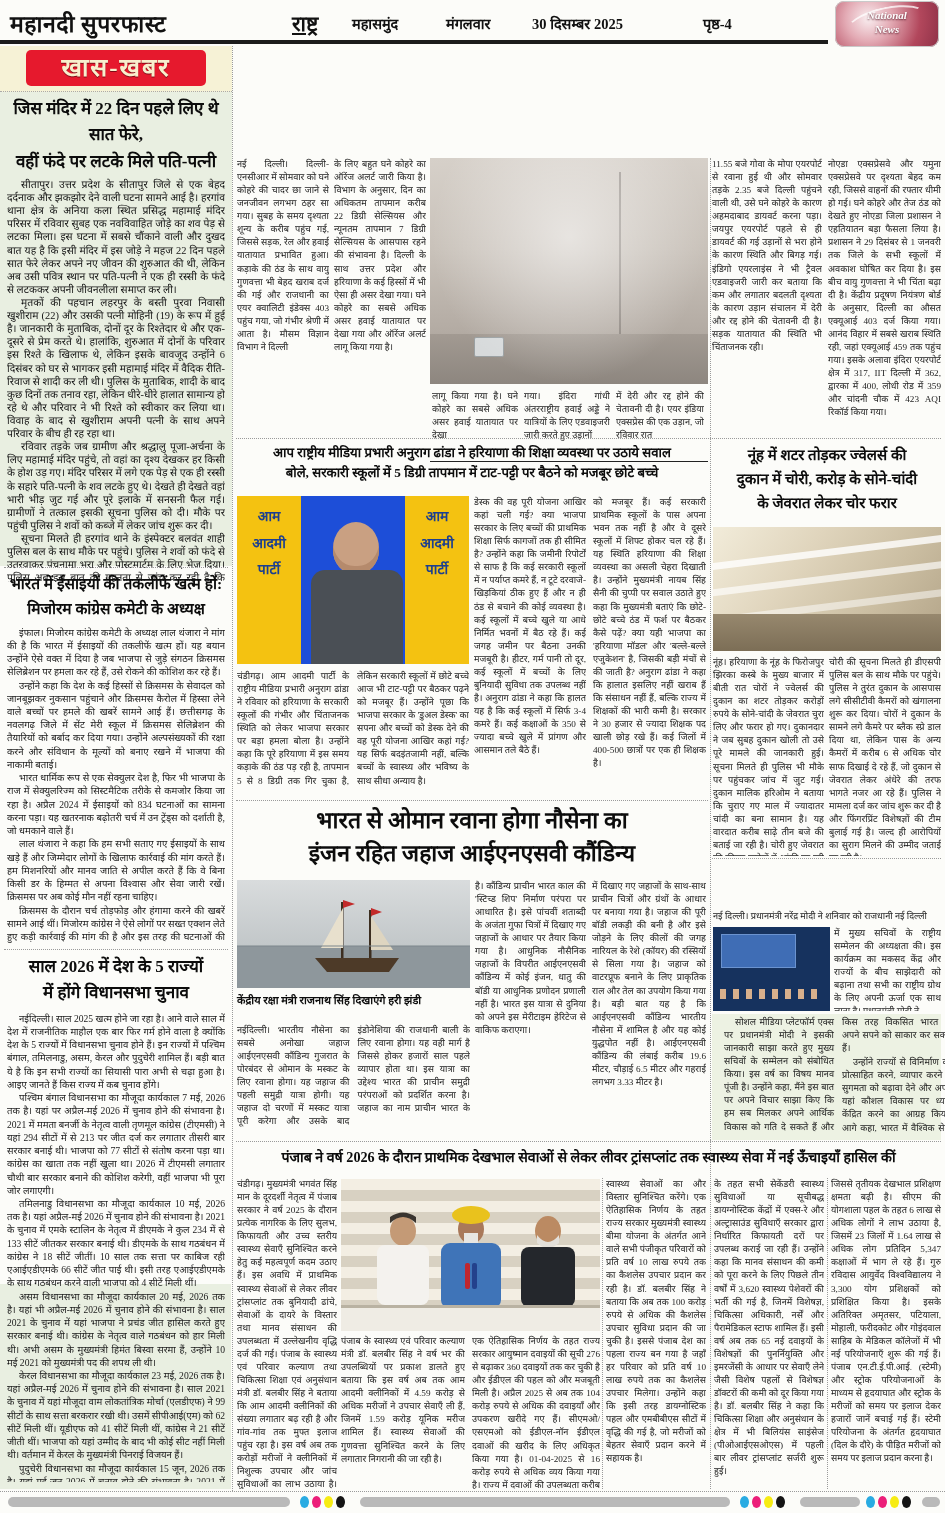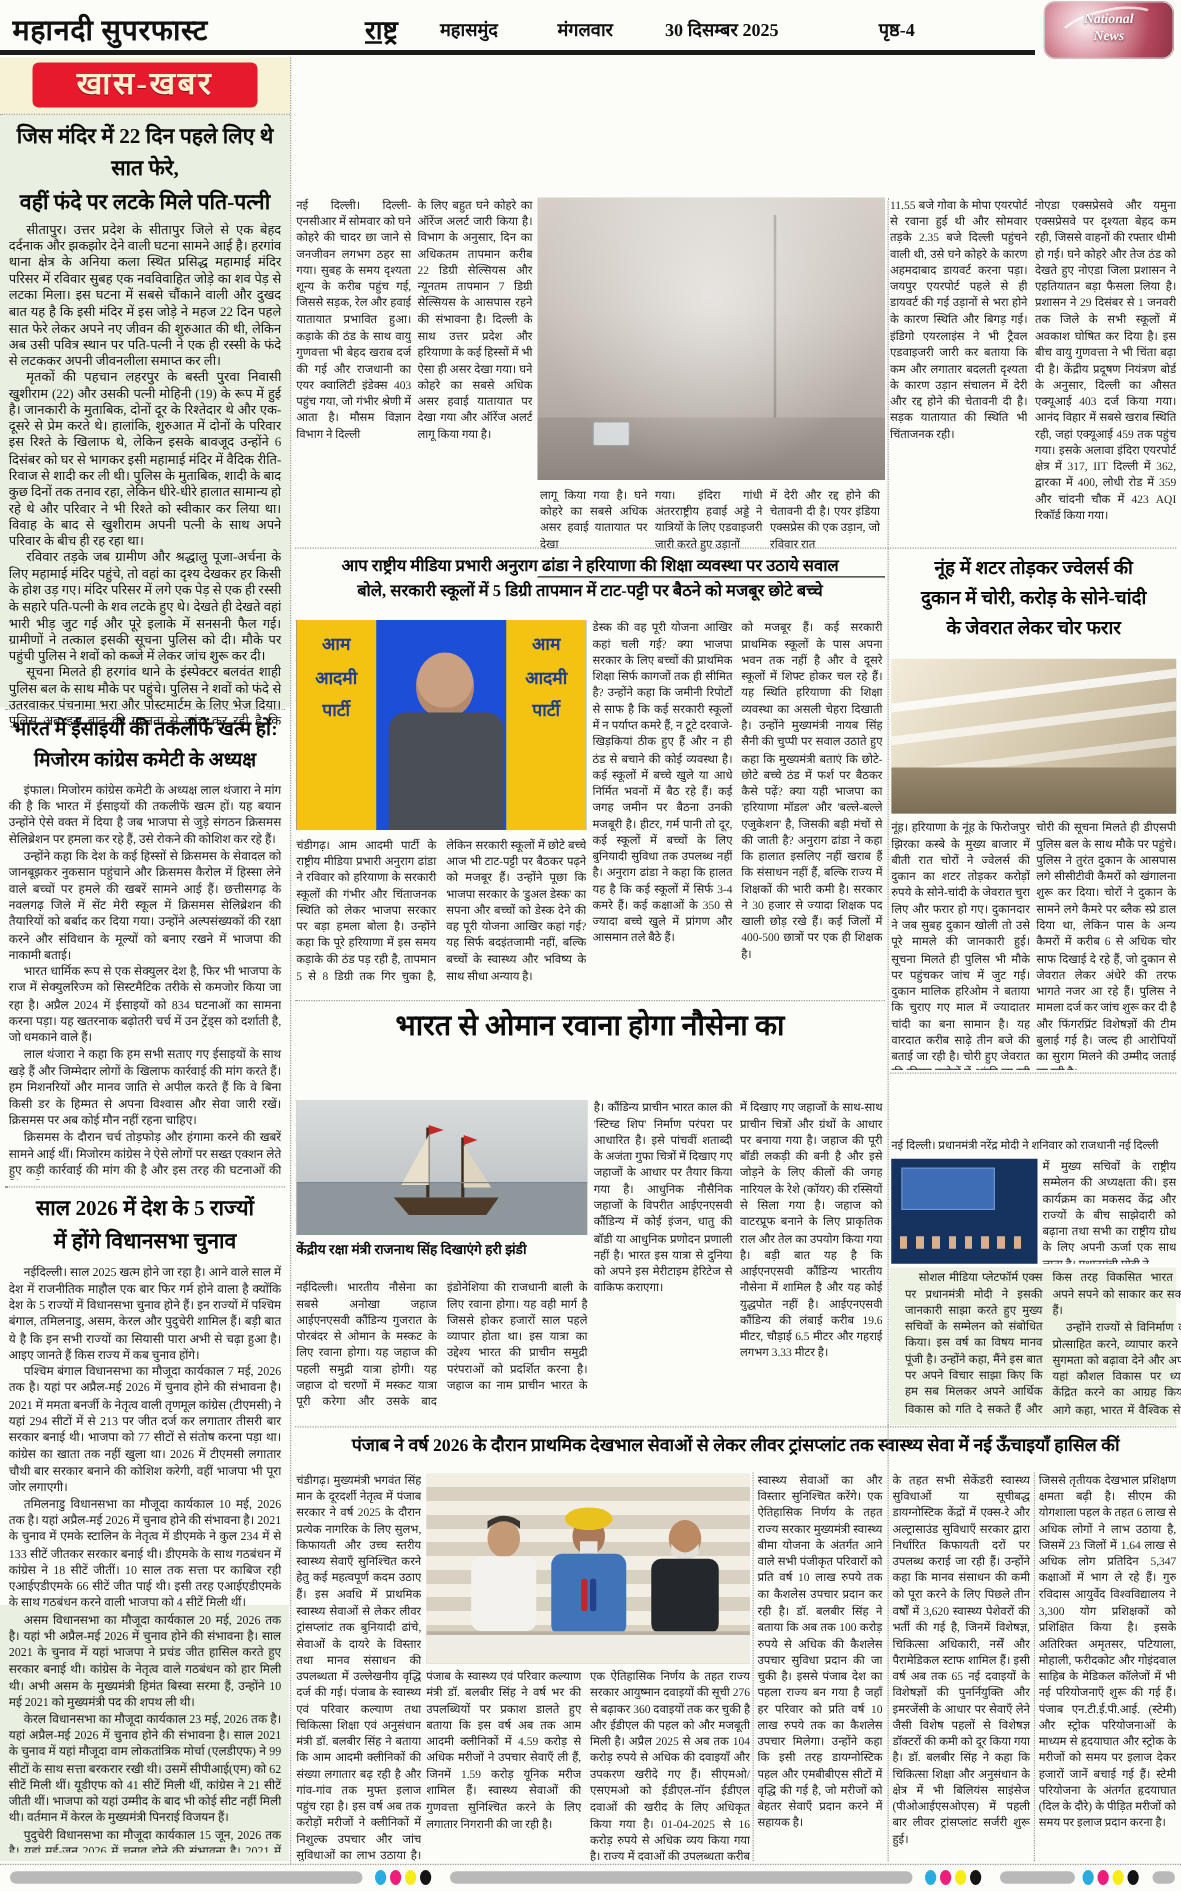--- a/index.html
+++ b/index.html
@@ -195,20 +195,21 @@
     <div class="counter"></div>
   </div>
   <div class="abs bt" style="left:713px;top:656px;width:111px;height:200px;">नूंह। हरियाणा के नूंह के फिरोजपुर झिरका कस्बे के मुख्य बाजार में बीती रात चोरों ने ज्वेलर्स की दुकान का शटर तोड़कर करोड़ों रुपये के सोने-चांदी के जेवरात चुरा लिए और फरार हो गए। दुकानदार ने जब सुबह दुकान खोली तो उसे पूरे मामले की जानकारी हुई। सूचना मिलते ही पुलिस भी मौके पर पहुंचकर जांच में जुट गई। दुकान मालिक हरिओम ने बताया कि चुराए गए माल में ज्यादातर चांदी का बना सामान है। यह वारदात करीब साढ़े तीन बजे की बताई जा रही है। चोरी हुए जेवरात की कीमत करोड़ों में आंकी जा रही है।</div>
   <div class="abs bt" style="left:829px;top:656px;width:112px;height:200px;">चोरी की सूचना मिलते ही डीएसपी पुलिस बल के साथ मौके पर पहुंचे। पुलिस ने तुरंत दुकान के आसपास लगे सीसीटीवी कैमरों को खंगालना शुरू कर दिया। चोरों ने दुकान के सामने लगे कैमरे पर ब्लैक स्प्रे डाल दिया था, लेकिन पास के अन्य कैमरों में करीब 6 से अधिक चोर साफ दिखाई दे रहे हैं, जो दुकान से जेवरात लेकर अंधेरे की तरफ भागते नजर आ रहे हैं। पुलिस ने मामला दर्ज कर जांच शुरू कर दी है और फिंगरप्रिंट विशेषज्ञों की टीम बुलाई गई है। जल्द ही आरोपियों का सुराग मिलने की उम्मीद जताई जा रही है।</div>
 
   <div class="abs hsep" style="left:236px;top:800px;width:472px;"></div>
   <div class="abs hsep" style="left:712px;top:858px;width:229px;"></div>
 
   <div class="abs hl hl-lg" style="left:236px;top:804px;width:472px;">
     <div>भारत से ओमान रवाना होगा नौसेना का</div>
+    <div>इंजन रहित जहाज आईएनएसवी कौंडिन्य</div>
   </div>
 
   <div class="abs photo" style="left:237px;top:880px;width:233px;height:108px;">
     <svg width="233" height="108" viewBox="0 0 233 108">
       <defs>
         <linearGradient id="sky" x1="0" y1="0" x2="0" y2="1">
           <stop offset="0" stop-color="#d9dcdd"></stop>
             <stop offset="1" stop-color="#c2c7c9"></stop>
         </linearGradient>
       </defs>

